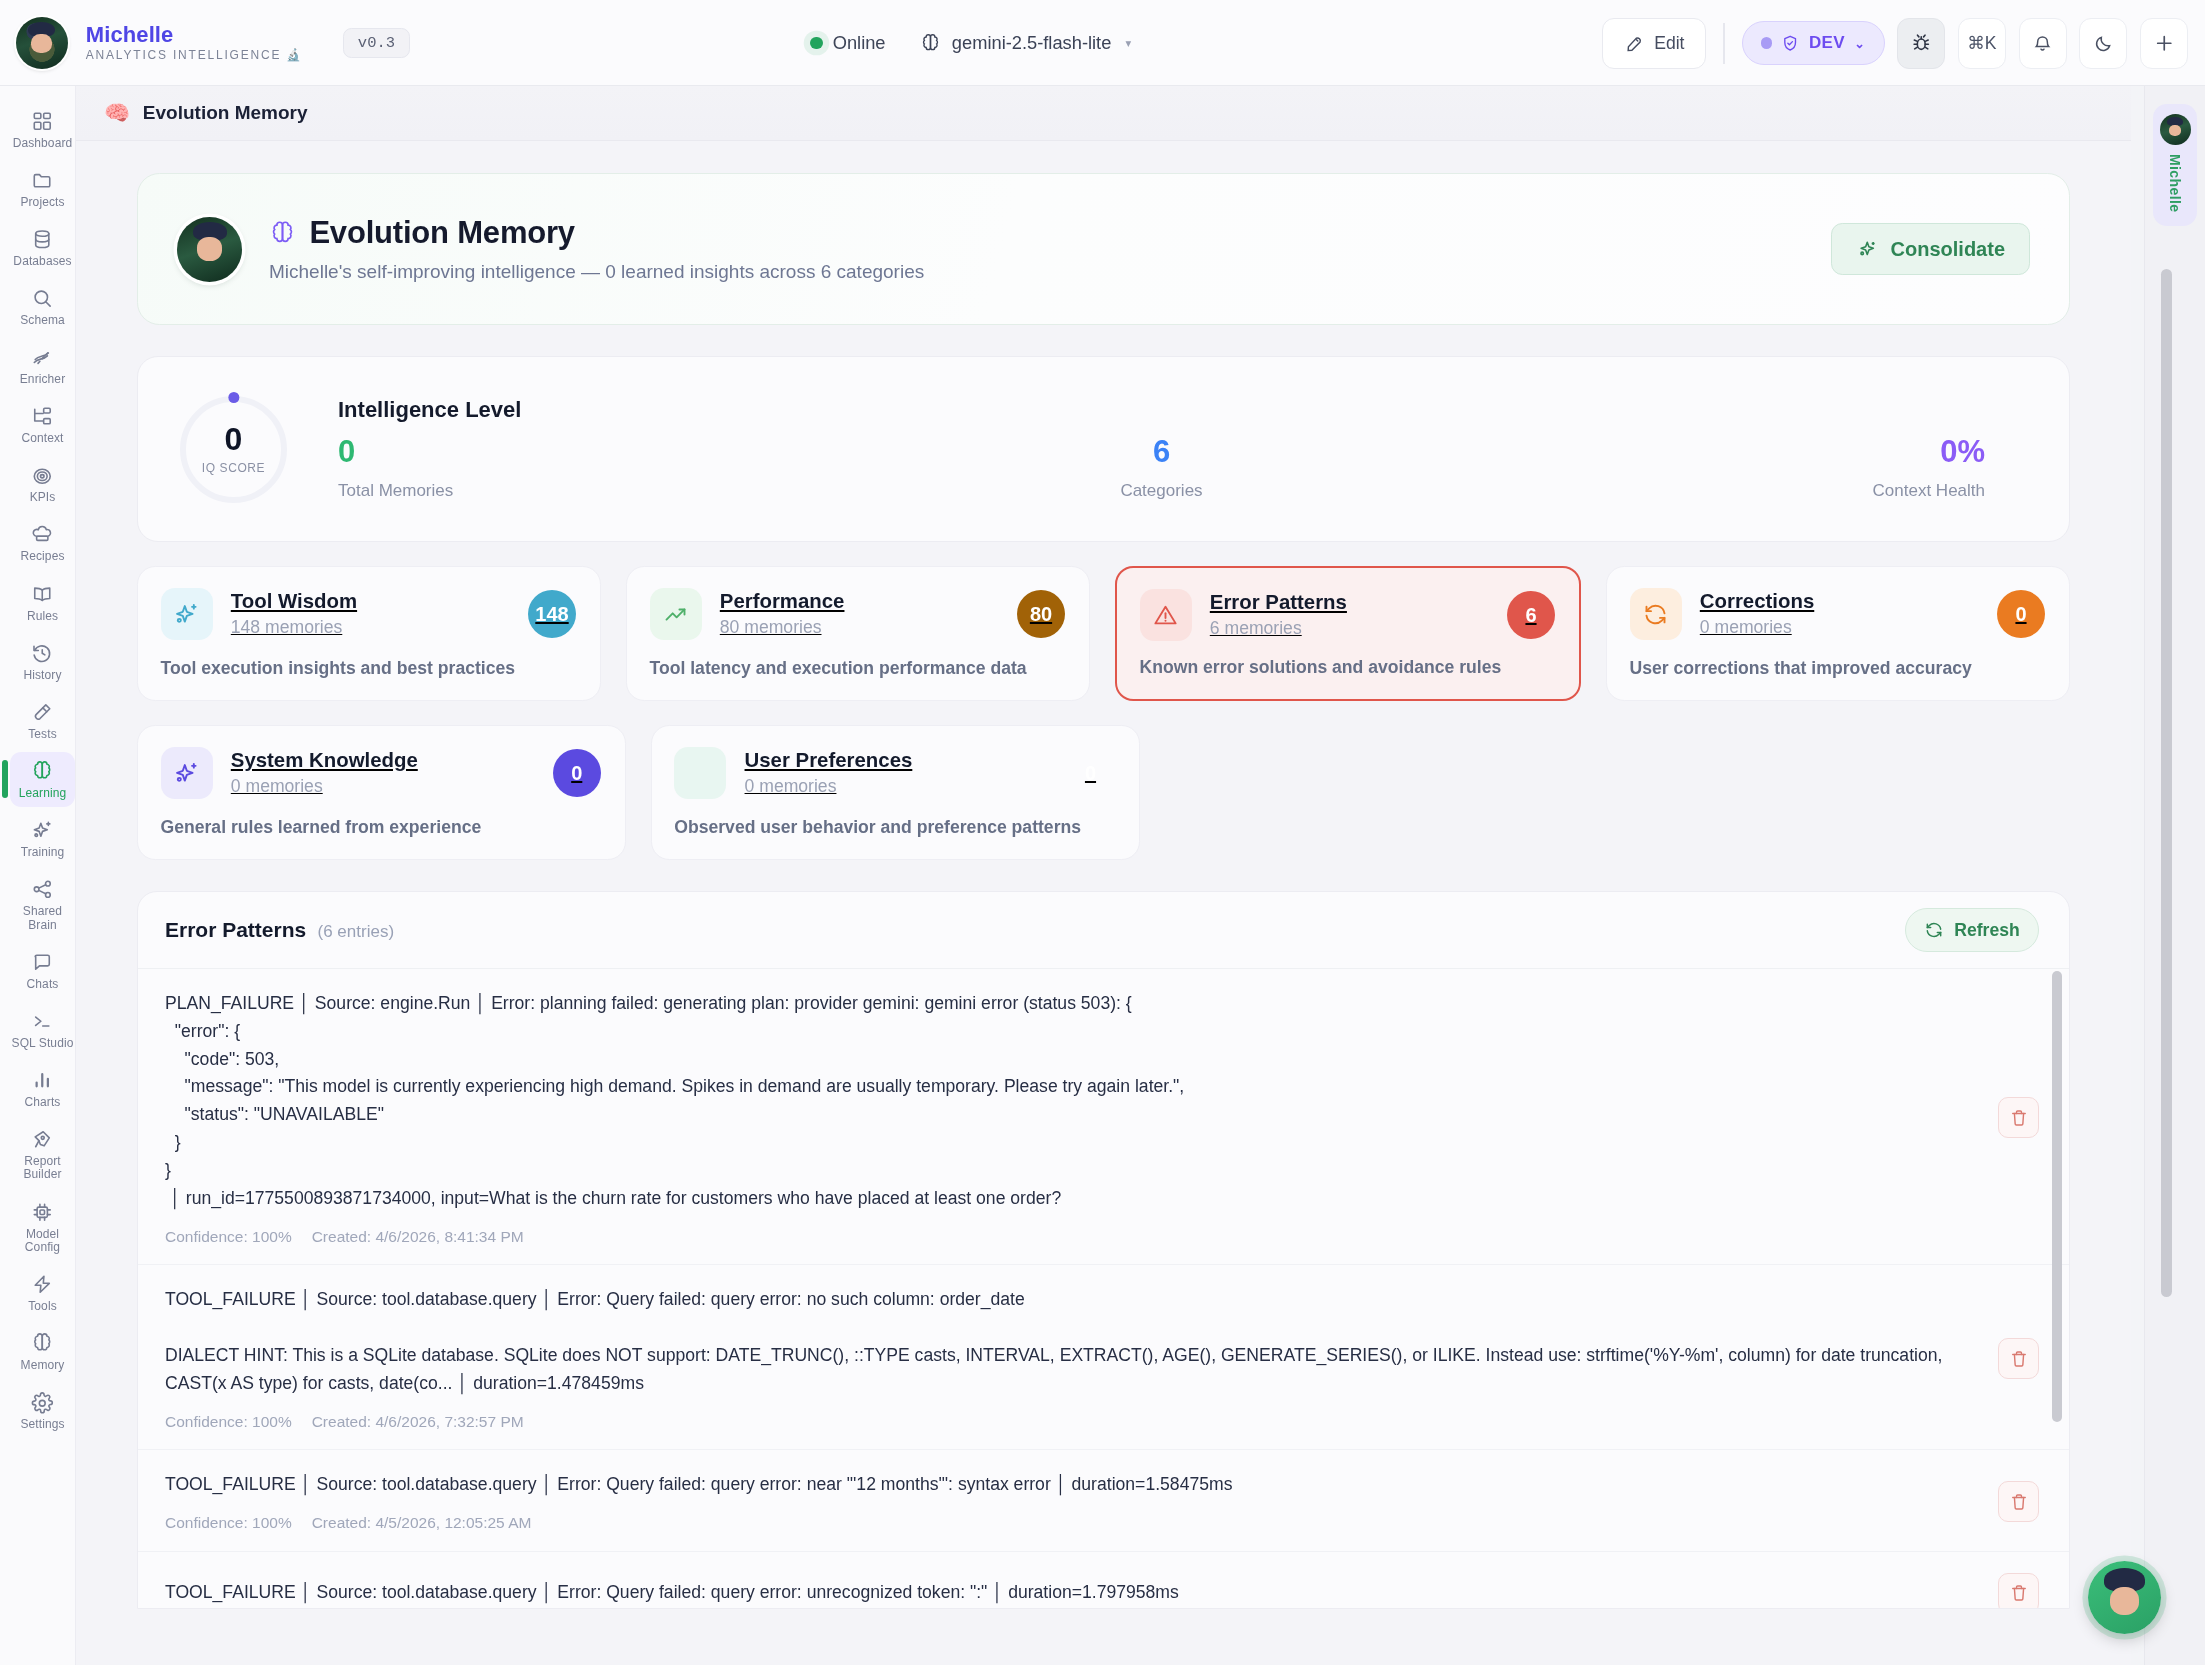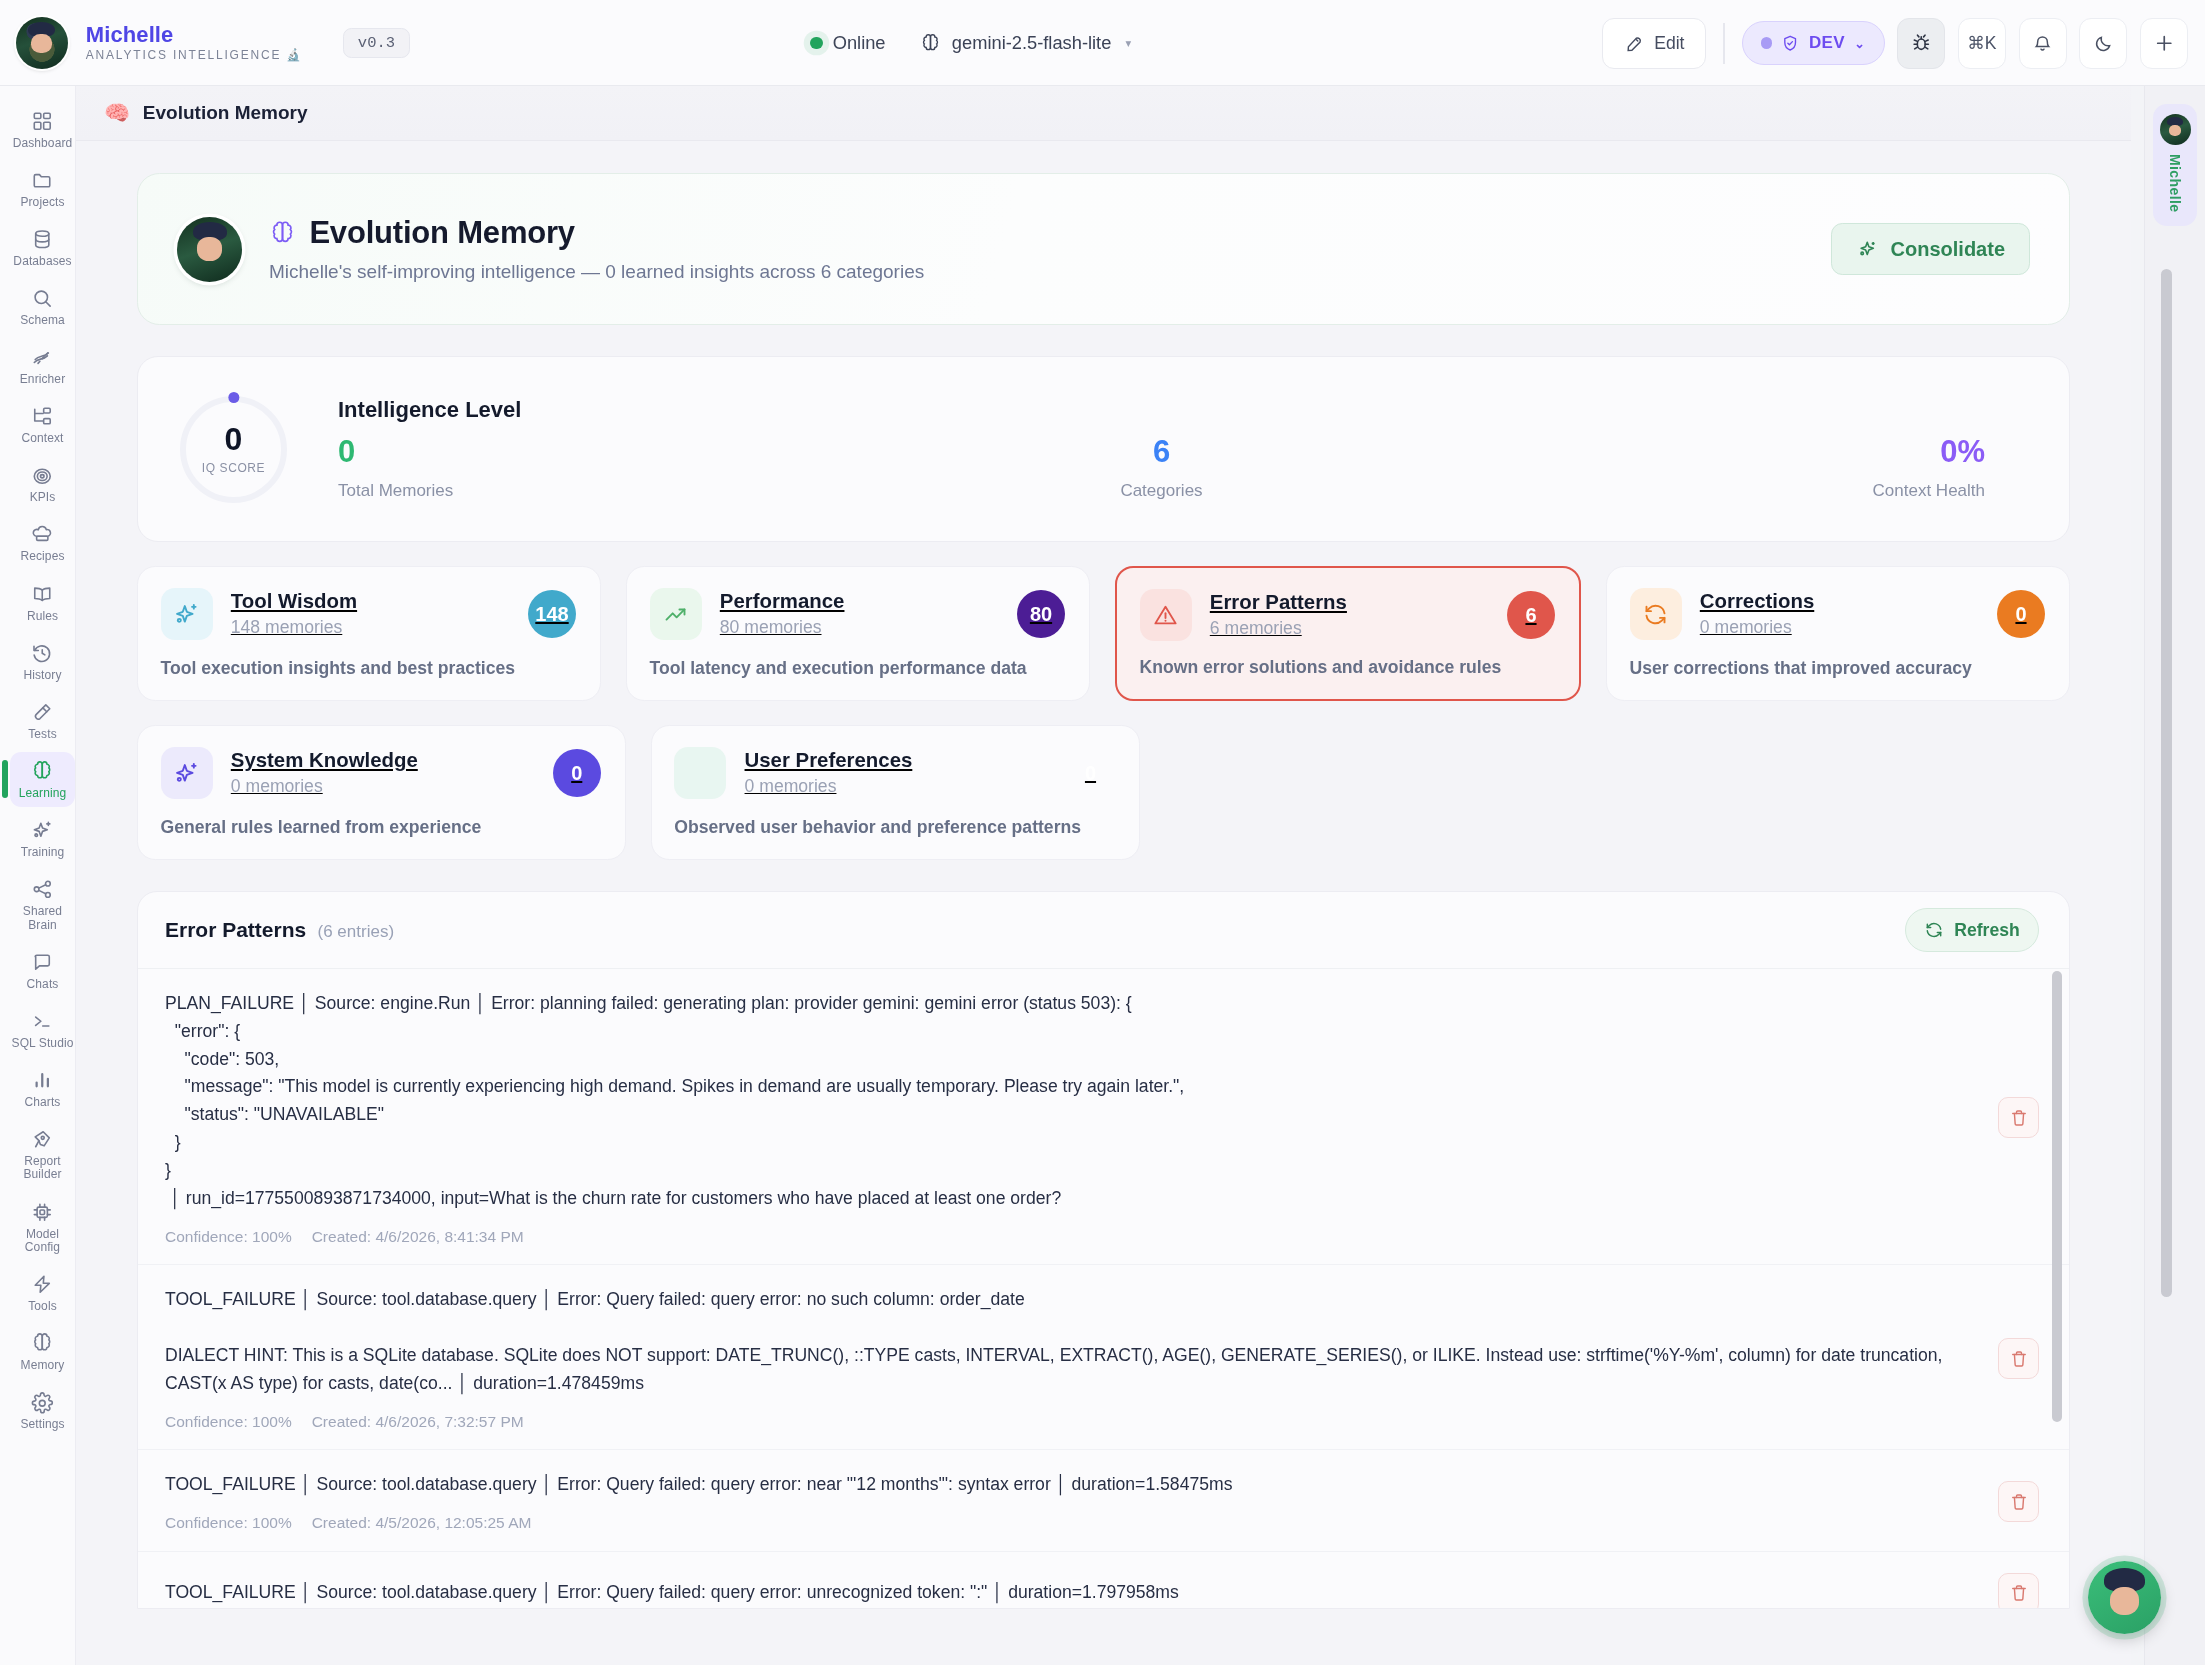--- a/index.html
+++ b/index.html
@@ -676,21 +676,21 @@
        <div class="cat-ico" style="background:#eaf7ed">
             <svg width="27" height="27" viewBox="0 0 24 24">
               <path d="M4 16.5 9.5 11l3.5 3.5L20 7.5" fill="none" stroke="#4fb06a" stroke-width="1.7" stroke-linecap="round" stroke-linejoin="round"></path>
               <path d="M15.5 7.5H20v4.5" fill="none" stroke="#4fb06a" stroke-width="1.7" stroke-linecap="round" stroke-linejoin="round"></path>
             </svg>
           </div>
        <div class="cat-names">
          <div class="cat-name">Performance</div>
          <div class="cat-mem">80 memories</div>
        </div>
-       <div class="cat-badge" style="background:#4c1d95">80</div>
+       <div class="cat-badge" style="background:#a16207">80</div>
      </div>
      <div class="cat-desc">Tool latency and execution performance data</div>
       </div>
       <div class="cat-card selected">
         <div class="cat-top">
        <div class="cat-ico" style="background:#fae2e0">
             <svg width="27" height="27" viewBox="0 0 24 24">
               <path d="M12 4.3 21 19H3Z" fill="none" stroke="#e0564b" stroke-width="1.7" stroke-linecap="round" stroke-linejoin="round"></path>
               <path d="M12 10v4.2" fill="none" stroke="#e0564b" stroke-width="1.7" stroke-linecap="round" stroke-linejoin="round"></path>
               <circle cx="12" cy="16.6" r=".9" fill="#e0564b" stroke="none"></circle>

